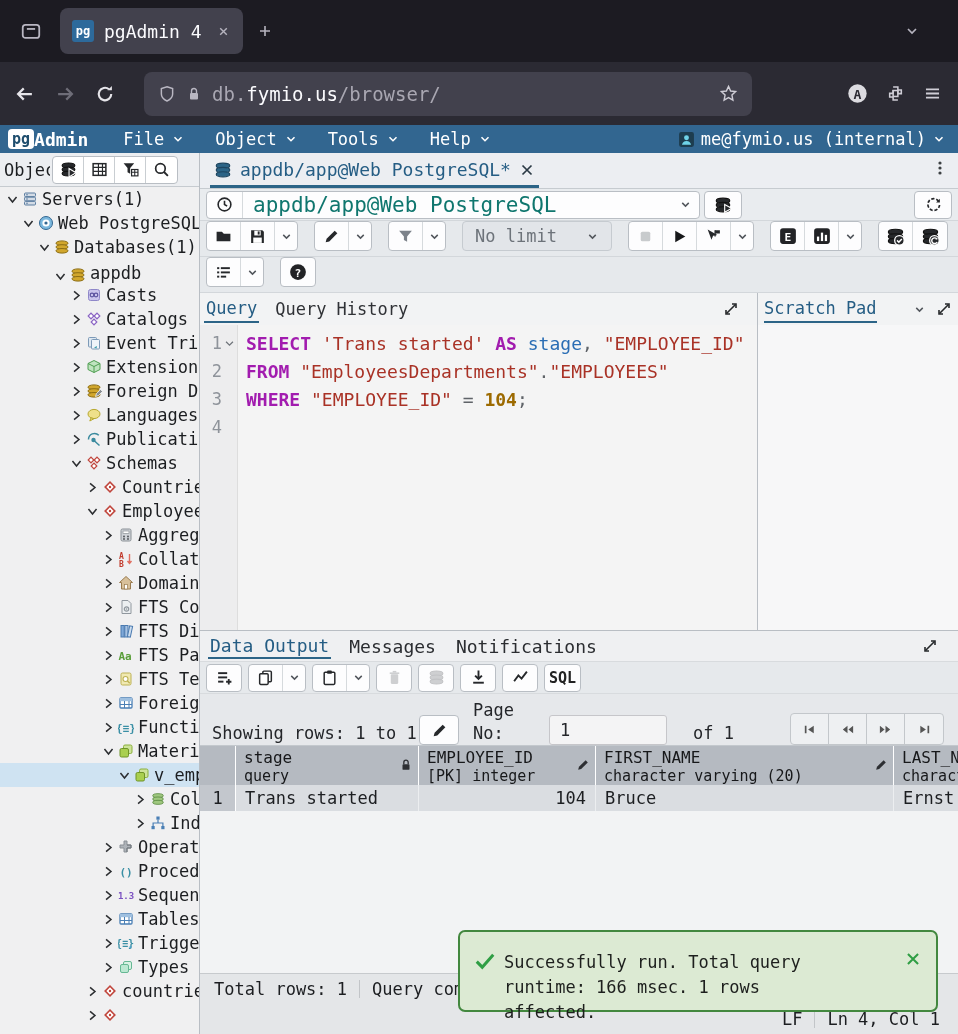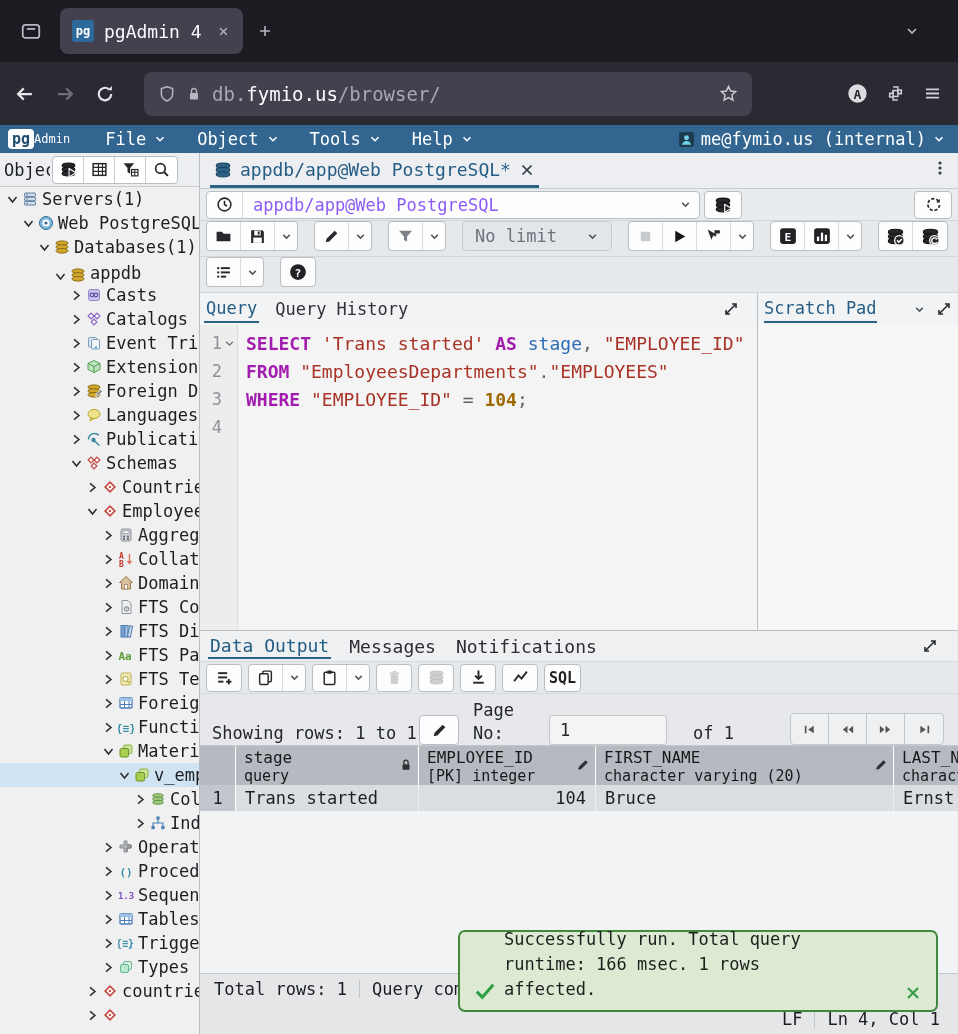--- a/index.html
+++ b/index.html
@@ -20,21 +20,21 @@
   .nav-btn{width:30px;height:30px}
   .urlbar{width:608px;height:44px;background:#42414d;border-radius:8px;display:flex;align-items:center;gap:10px;padding:0 14px;margin-left:14px}
   .url-text{font-size:19px;color:#a9a7b2;white-space:nowrap}
   .url-host{color:#fbfbfe}
   .url-star{margin-left:auto}
   .nav-right{margin-left:auto;display:flex;align-items:center;gap:18px;padding-right:6px}
   
   .pgheader{height:28px;background:#326690;display:flex;align-items:center;color:#fff;padding:0 8px;font-size:17px}
   .pg-logo{display:flex;align-items:center;margin-right:20px}
   .pg-badge{background:#fff;color:#1f4e6e;font-weight:bold;border-radius:4px;padding:0 4px;font-size:15px;line-height:20px}
-  .pg-admin{font-weight:normal;font-size:12px}
+  .pg-admin{font-weight:bold;font-size:18px}
   .menu{display:flex;align-items:center;gap:7px;margin:0 15px;cursor:default}
   .user-menu{margin-left:auto;display:flex;align-items:center;gap:6px;margin-right:4px}
   
   .workspace{display:flex;height:881px;position:relative}
   .sidebar{width:200px;flex:none;border-right:1px solid #b9bec4;display:flex;flex-direction:column;background:#f0f0f1}
   .sb-header{height:34px;flex:none;display:flex;align-items:center;padding:0 4px;background:#eceef1;border-bottom:1px solid #c6cbd0}
   .sb-title{font-size:17px;overflow:hidden;white-space:nowrap;width:46px;flex:none}
   .sb-group{display:flex;border:1px solid #b9bec4;border-radius:4px;overflow:hidden;background:#fff;margin-left:2px}
   .sb-btn{width:31px;height:26px;display:flex;align-items:center;justify-content:center;border-right:1px solid #c9ced2}
   .sb-btn:last-child{border-right:none}
@@ -46,21 +46,21 @@
   .ticon{width:20px;flex:none;margin-right:2px}
   .tlabel{overflow:hidden}
   
   .main{flex:1;display:flex;flex-direction:column;min-width:0;background:#e9ebee}
   .tabrow{height:36px;flex:none;display:flex;align-items:flex-end;background:#eceef2;border-bottom:1px solid #c6cbd0;padding:0 10px}
   .qtab{display:flex;align-items:center;gap:8px;padding:3px 4px 5px;border-bottom:3px solid #2c6487;color:#255d84;font-size:18px;white-space:nowrap}
   .kebab{margin-left:auto;align-self:center;margin-bottom:6px}
   .connrow{height:32px;flex:none;display:flex;align-items:center;padding:0 6px;background:#e9ecef;border-bottom:1px solid #d3d7db}
   .conn-box{display:flex;align-items:center;height:28px;background:#fdfdfe;border:1px solid #b9bec4;border-radius:4px;overflow:hidden}
   .conn-clock{width:36px;height:100%;display:flex;align-items:center;justify-content:center;border-right:1px solid #d6dadd}
-  .conn-select{width:428px;display:flex;align-items:center;font-size:17px;padding:0 10px;color:#8b5cf6}
+  .conn-select{width:428px;display:flex;align-items:center;font-size:21px;padding:0 10px;color:#0f766e}
   .conn-chev{width:28px;display:flex;justify-content:center}
   .conn-new{width:38px;height:28px;border:1px solid #b9bec4;border-radius:4px;margin-left:4px;background:#fdfdfe;display:flex;align-items:center;justify-content:center}
   .conn-rotate{margin-left:auto;width:38px;height:28px;border:1px solid #b9bec4;border-radius:4px;background:#fdfdfe;display:flex;align-items:center;justify-content:center}
   .toolrow{height:36px;flex:none;display:flex;align-items:flex-start;gap:16px;padding:0 6px;background:#e6e9ec;border-bottom:1px solid #d3d7db}
   .btn-group{display:flex;height:30px;background:#fdfdfe;border:1px solid #b9bec4;border-radius:4px;overflow:hidden;flex:none}
   .tbtn{width:34px;display:flex;align-items:center;justify-content:center;border-right:1px solid #d6dadd}
   .tbtn:last-child{border-right:none}
   .tbtn.narrow{width:22px}
   .tbtn.disabled svg{opacity:.45}
   .limit-select{height:30px;width:150px;background:#e2e5e9;border:1px solid #c6cbd0;border-radius:4px;color:#6d737a;display:flex;align-items:center;justify-content:space-between;padding:0 12px;font-size:17px;flex:none}
@@ -112,21 +112,21 @@
   .gh .gicon{position:absolute;right:5px;top:12px}
   .grow{display:flex;height:26px;flex:none;background:#dadde1;font-size:17px}
   .gnum{width:36px;flex:none;background:#c3c7cd;border-right:1px solid #fff;display:flex;align-items:center;justify-content:center}
   .gc{padding:0 9px;border-right:1px solid #eceef0;display:flex;align-items:center;overflow:hidden;white-space:nowrap;flex:none}
   .gc.right{justify-content:flex-end}
   .gridfill{flex:1;background:#f2f3f4}
   .status1{height:30px;flex:none;background:#e4e6e8;border-top:1px solid #c7cacd;display:flex;align-items:center;font-size:17px;padding:0 14px}
   .status2{height:31px;flex:none;background:#e4e6e8;display:flex;align-items:center;justify-content:flex-end;font-size:17px;padding:0 18px;gap:0}
   .sdiv{width:1px;height:18px;background:#c2c5c8;margin:0 12px}
   
-  .toast{position:absolute;left:458px;top:930px;width:480px;height:82px;background:#dcead3;border:2px solid #43883f;border-radius:7px;display:flex;align-items:flex-end;padding:8px 14px;z-index:50}
+  .toast{position:absolute;left:458px;top:930px;width:480px;height:82px;background:#dcead3;border:2px solid #43883f;border-radius:7px;display:flex;align-items:flex-start;padding:18px 14px;z-index:50}
   .toast-check{flex:none;margin-right:8px}
   .toast-msg{width:330px;font-size:17px;line-height:25px;color:#1d1f1d}
   .toast-x{margin-left:auto}
 </style>
 </head>
 <body>
 
 <div class="tabstrip">
   <span class="icon fxview">
       <svg width="22" height="22" viewBox="0 0 16 16" xmlns="http://www.w3.org/2000/svg">

